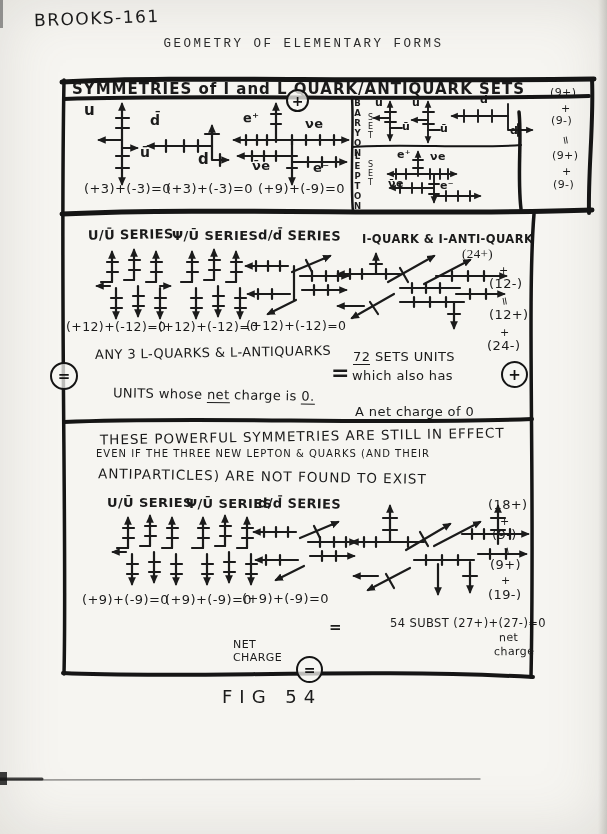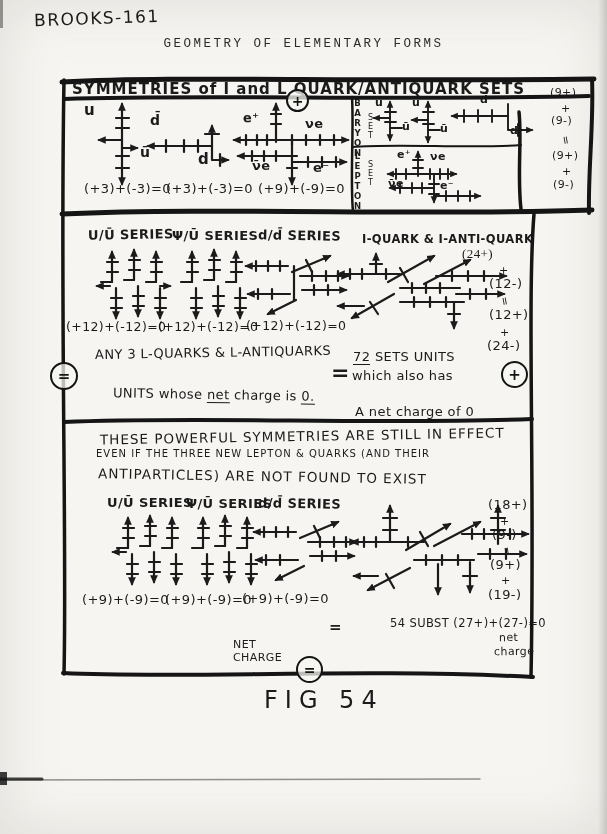--- a/index.html
+++ b/index.html
@@ -355,15 +355,15 @@
   <div class="hw" style="left:165px;top:592px;">(+9)+(-9)=0</div>
   <div class="hw" style="left:242px;top:591px;">(+9)+(-9)=0</div>
 
   <div class="hw sm" style="left:233px;top:638px;">NET</div>
   <div class="hw sm" style="left:233px;top:651px;">CHARGE</div>
   <div class="hw hwb" style="left:329px;top:618px;font-size:15px;">=</div>
   <div class="hw" style="left:390px;top:616px;font-size:11.5px;">54 SUBST (27+)+(27-)=0</div>
   <div class="hw sm r-1" style="left:499px;top:631px;z-index:3;">net</div>
   <div class="hw sm r-1" style="left:494px;top:645px;z-index:3;">charge</div>
 
-  <div class="hw" style="left:222px;top:686px;font-size:24px;letter-spacing:7px;margin-left:42px;">FIG 54</div>
+  <div class="hw" style="left:222px;top:686px;font-size:18px;letter-spacing:7px;">FIG 54</div>
 
 </div>
 
 </body></html>

